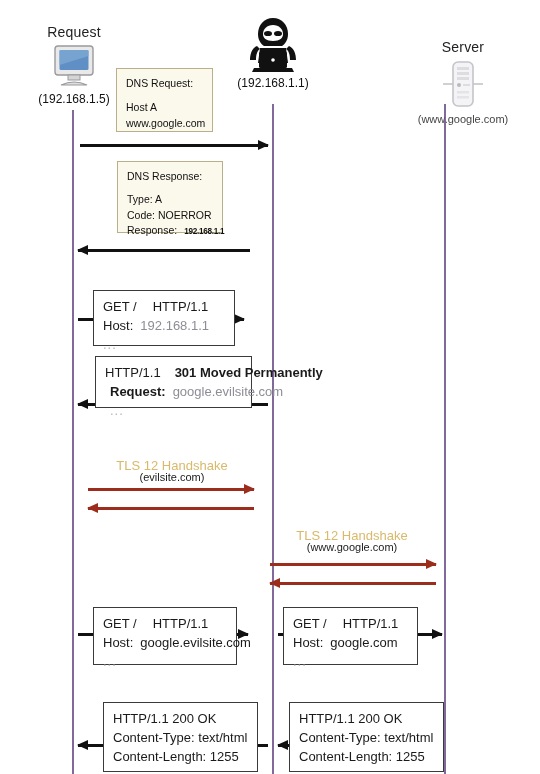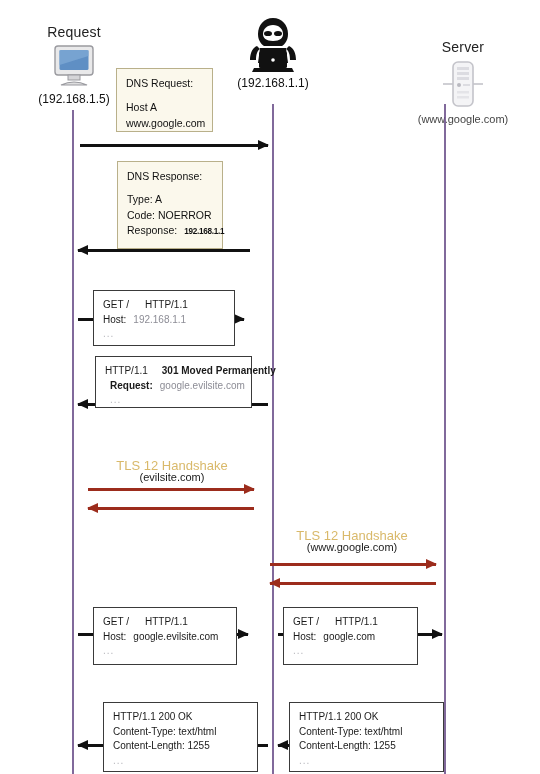--- a/index.html
+++ b/index.html
@@ -27,21 +27,21 @@
   
   .lifeline{position:absolute;width:2px;background:#6b4f8a;opacity:.85;}
 
   
   .msgbox{
     position:absolute;
     background:#ffffff;
     border:1.4px solid #3a3a3a;
     box-sizing:border-box;
     padding:7px 9px 6px 9px;
-    font-size:10px;
+    font-size:13px;
     line-height:1.45;
     z-index:5;
   }
   .msgbox.cream{
     background:#fbf8ec;
     border:1px solid #b9b08a;
     font-size:10.5px;
     line-height:1.5;
     color:#111;
   }
@@ -132,21 +132,21 @@
     <div class="ln">DNS Request:</div>
     <div class="ln" style="height:8px;">&nbsp;</div>
     <div class="ln">Host A</div>
     <div class="ln">www.google.com</div>
   </div>
   <div class="arrow right" style="left:80px;top:140px;width:188px;">
     <div class="shaft"></div>
       <div class="head"></div>
   </div>
 
-  <div class="msgbox cream" style="left:117px;top:161px;width:106px;height:88px;">
+  <div class="msgbox cream" style="left:117px;top:161px;width:106px;height:72px;">
     <div class="ln">DNS Response:</div>
     <div class="ln" style="height:7px;">&nbsp;</div>
     <div class="ln">Type: A</div>
     <div class="ln">Code: NOERROR</div>
     <div class="ln"><span>Response:</span><span class="gap-sm"></span><span class="tight">192.168.1.1</span></div>
   </div>
   <div class="arrow left" style="left:78px;top:245px;width:172px;">
     <div class="shaft"></div>
       <div class="head"></div>
   </div>

